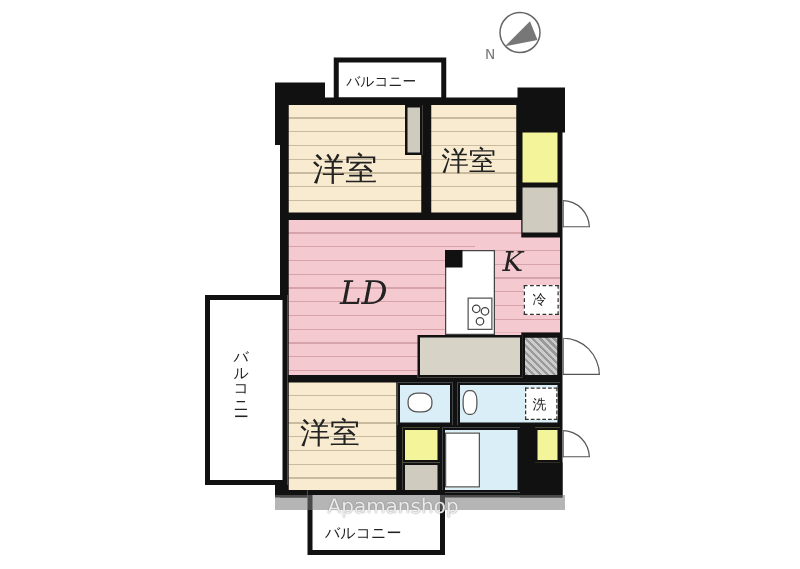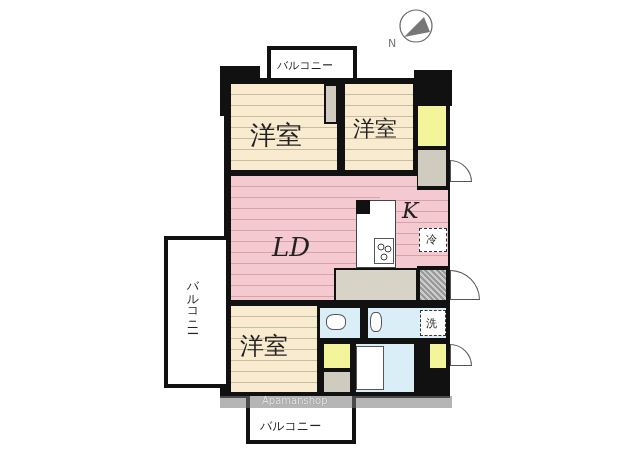--- a/index.html
+++ b/index.html
@@ -43,21 +43,21 @@
   <div class="abs gray" style="left:324px;top:84px;width:14px;height:40px;"></div>
 
   <div class="abs room-yoshitsu" style="left:345px;top:84px;width:68px;height:86px;"></div>
   <div class="abs label" style="left:353px;top:114px;font-size:22px;">洋室</div>
 
   <div class="abs storage" style="left:416px;top:104px;width:32px;height:44px;"></div>
   <div class="abs gray" style="left:416px;top:148px;width:32px;height:40px;"></div>
 
   <div class="abs room-ld" style="left:231px;top:176px;width:186px;height:124px;"></div>
   <div class="abs room-ld" style="left:380px;top:190px;width:68px;height:76px;"></div>
-  <div class="abs label" style="left:272px;top:220px;font-size:26px;font-style:italic;margin-top:12px;">LD</div>
+  <div class="abs label" style="left:272px;top:220px;font-size:26px;font-style:italic;">LD</div>
   <div class="abs label" style="left:402px;top:198px;font-size:22px;font-style:italic;">K</div>
 
   <div class="abs" style="left:356px;top:200px;width:40px;height:68px;background:#fff;border:1px solid #444;"></div>
   <div class="abs wall" style="left:356px;top:200px;width:14px;height:14px;"></div>
   <div class="abs" style="left:374px;top:238px;width:20px;height:26px;background:#fff;border:1px solid #555;">
     <svg width="18" height="24">
         <circle cx="6" cy="8" r="3" fill="none" stroke="#444"></circle>
         <circle cx="13" cy="10" r="3" fill="none" stroke="#444"></circle>
         <circle cx="9" cy="18" r="3" fill="none" stroke="#444"></circle>
       </svg>
@@ -92,15 +92,15 @@
   <div class="abs label" style="left:184px;top:272px;font-size:12px;writing-mode:vertical-rl;">バルコニー</div>
 
   <div class="abs balcony" style="left:246px;top:392px;width:110px;height:52px;"></div>
   <div class="abs label" style="left:260px;top:418px;font-size:12px;">バルコニー</div>
 
   <div class="abs door" style="left:450px;top:270px;width:30px;height:30px;"></div>
   <div class="abs door" style="left:450px;top:160px;width:22px;height:22px;"></div>
   <div class="abs door" style="left:450px;top:344px;width:22px;height:22px;"></div>
 
   <div class="abs" style="left:220px;top:396px;width:232px;height:12px;background:rgba(120,120,120,0.55);"></div>
-  <div class="abs" style="left:262px;top:395px;font-size:10px;color:rgba(255,255,255,0.85);font-family:'DejaVu Sans',sans-serif;text-shadow:0 0 1px #666;">Apamanshop</div>
+  <div class="abs" style="left:262px;top:395px;font-size:16px;color:rgba(255,255,255,0.85);font-family:'DejaVu Sans',sans-serif;text-shadow:0 0 1px #666;">Apamanshop</div>
 
 </div>
 
 </body></html>

